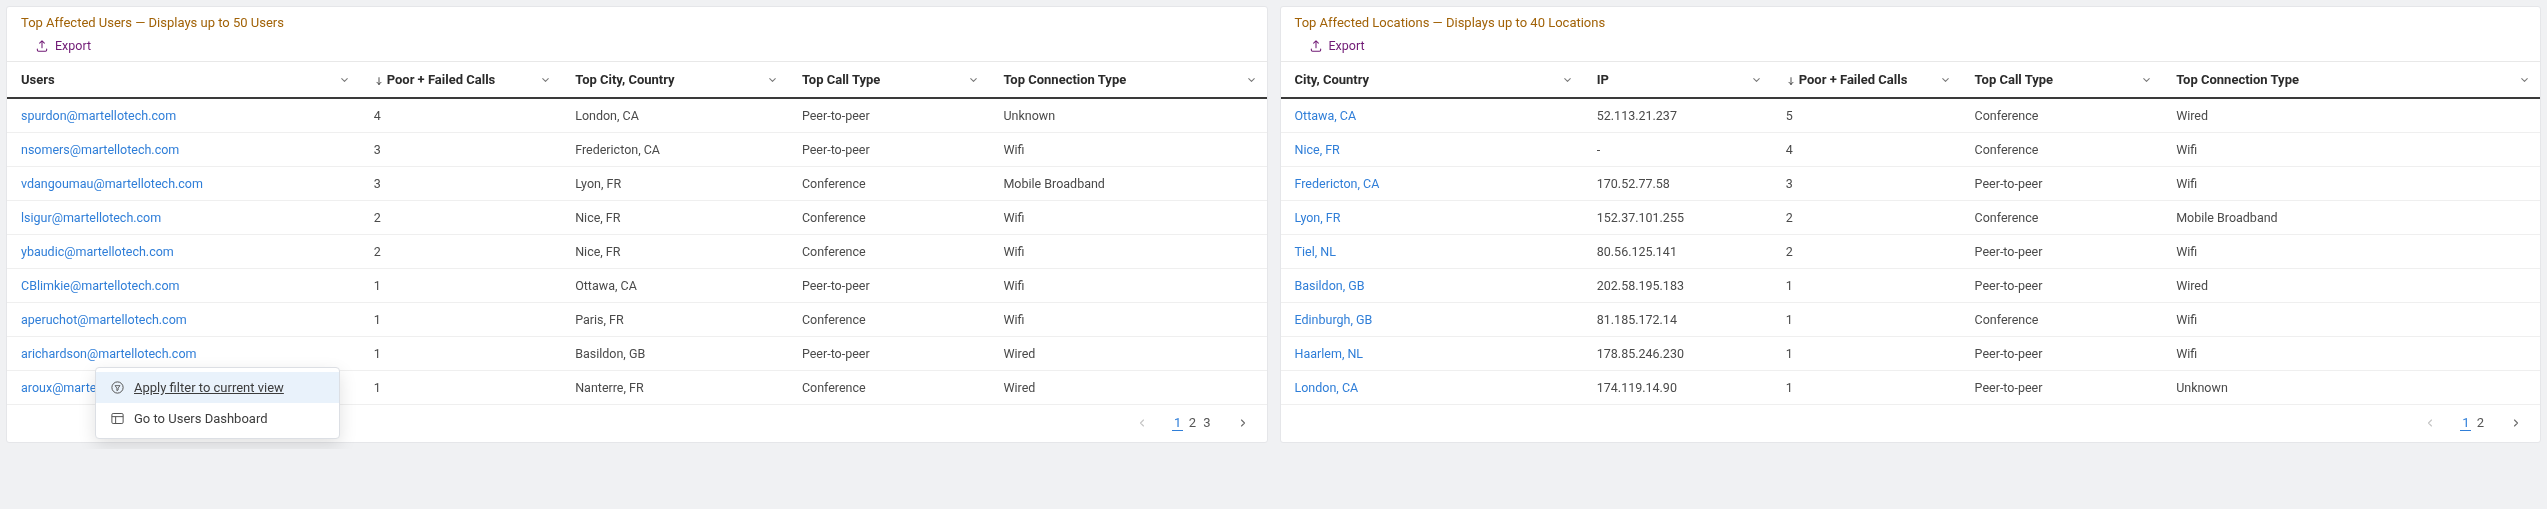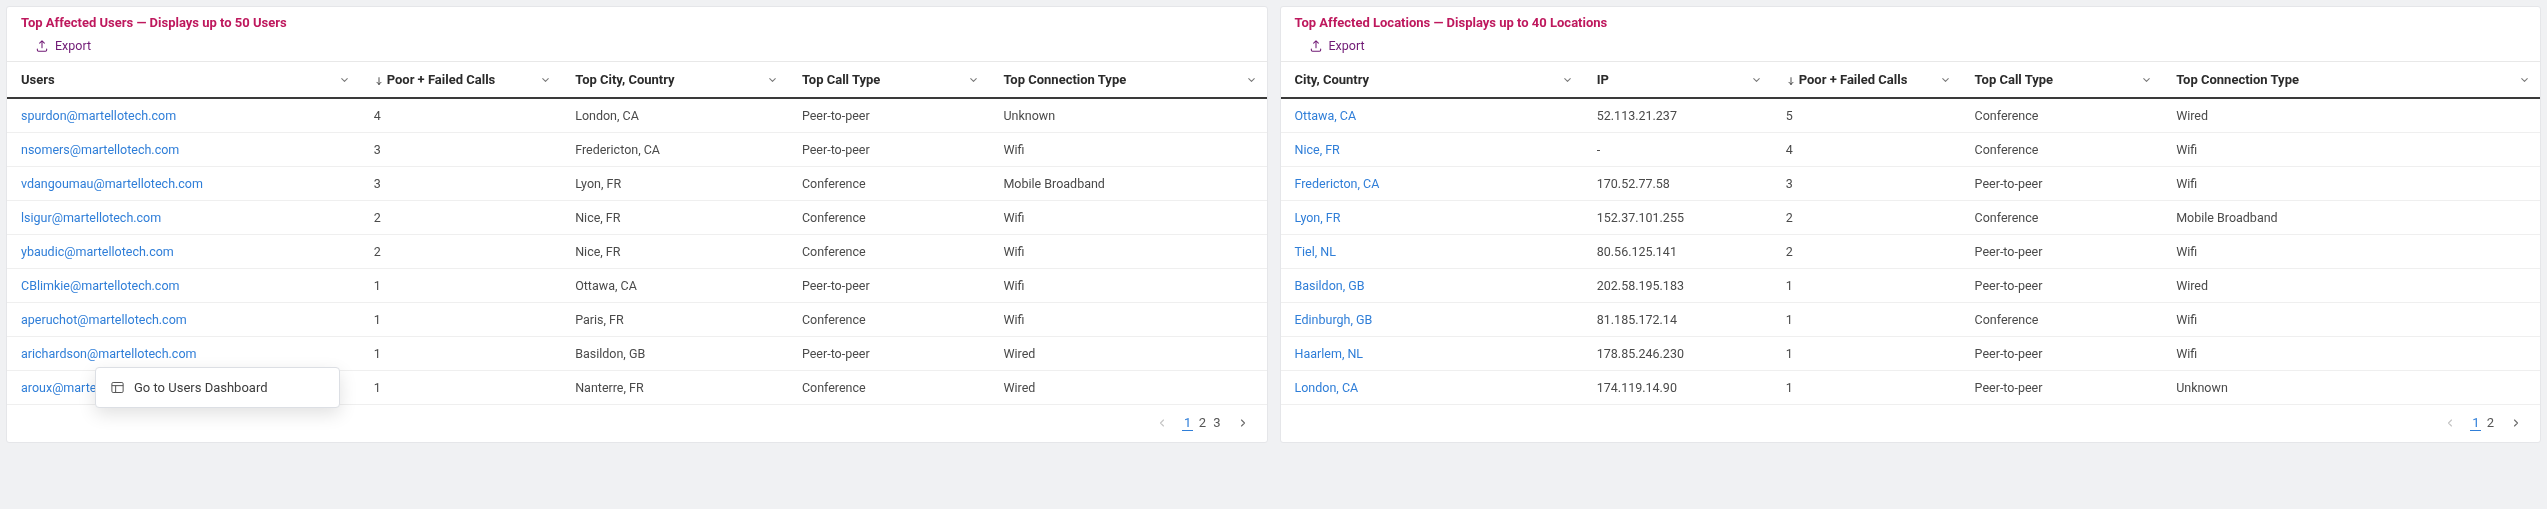--- a/index.html
+++ b/index.html
@@ -21,23 +21,23 @@
     background: #ffffff;
     border: 1px solid #e5e6e9;
     border-radius: 3px;
     display: flex;
     flex-direction: column;
     min-width: 0;
     position: relative;
   }
   .panel-header {
     padding: 8px 14px 4px 14px;
-    font-weight: 700;
+    font-weight: 400;
     font-size: 13px;
-    color: #be185d;
+    color: #a16207;
   }
   .export {
     padding: 4px 14px 8px 28px;
     font-size: 12.5px;
     color: #701a75;
     display: flex;
     align-items: center;
     gap: 6px;
     border-bottom: 1px solid #e8e8e8;
   }
@@ -86,21 +86,21 @@
     text-overflow: ellipsis;
   }
   tbody td.linkcell a {
     color: #2f7ed8;
     text-decoration: none;
   }
   .pager {
     display: flex;
     justify-content: flex-end;
     align-items: center;
-    gap: 14px;
+    gap: 24px;
     padding: 10px 18px 12px 0;
     font-size: 13px;
     margin-left: 26px;
   }
   .pager-btn {
     color: #6b6b6b;
     display: inline-flex;
     width: 12px;
     height: 12px;
     cursor: pointer;
@@ -294,20 +294,28 @@
         </span>
       <span id="left-pages"><span class="pager-num active">1</span>  <span class="pager-num">2</span>  <span class="pager-num">3</span></span>
       <span class="pager-btn">
           <svg>
             <use href="#i-chevright"></use>
           </svg>
         </span>
     </div>
 
     <div class="ctx-menu">
+      <div class="ctx-item hover">
+        <span class="ctx-icon">
+            <svg>
+              <use href="#i-filter"></use>
+            </svg>
+          </span>
+        <span>Apply filter to current view</span>
+      </div>
       <div class="ctx-item">
         <span class="ctx-icon">
             <svg>
               <use href="#i-dash"></use>
             </svg>
           </span>
         <span>Go to Users Dashboard</span>
       </div>
     </div>
   </div>

